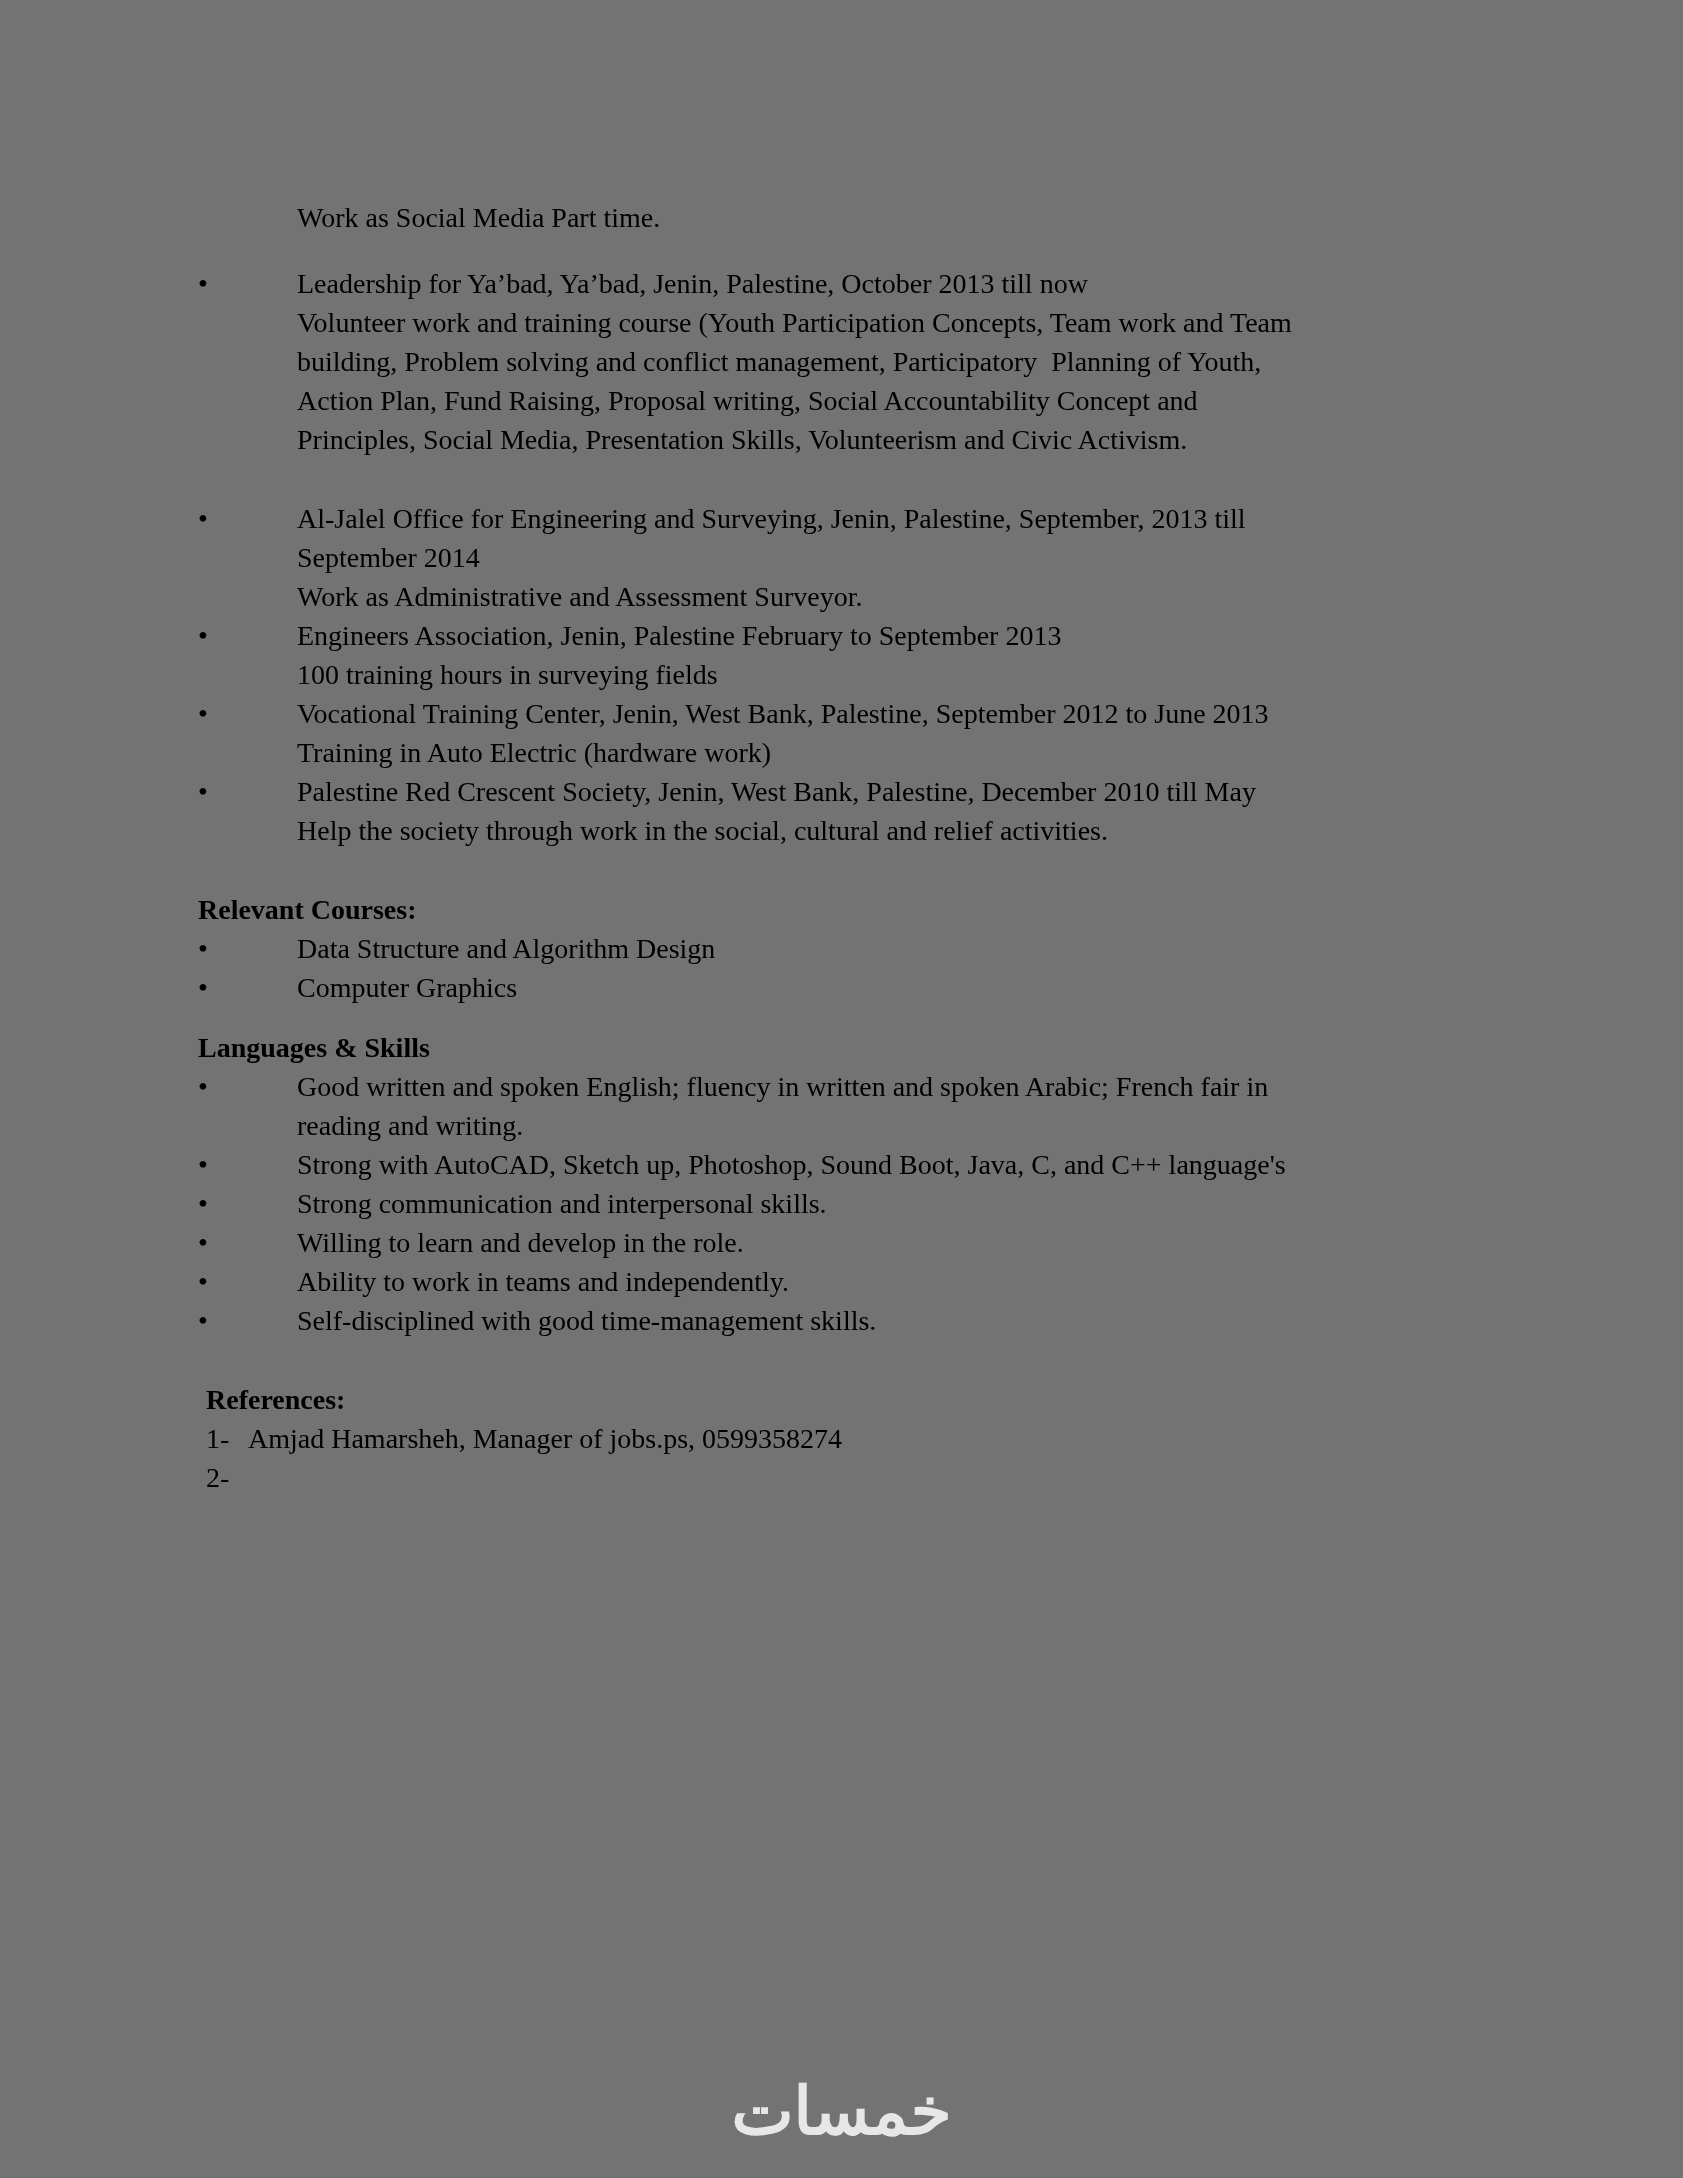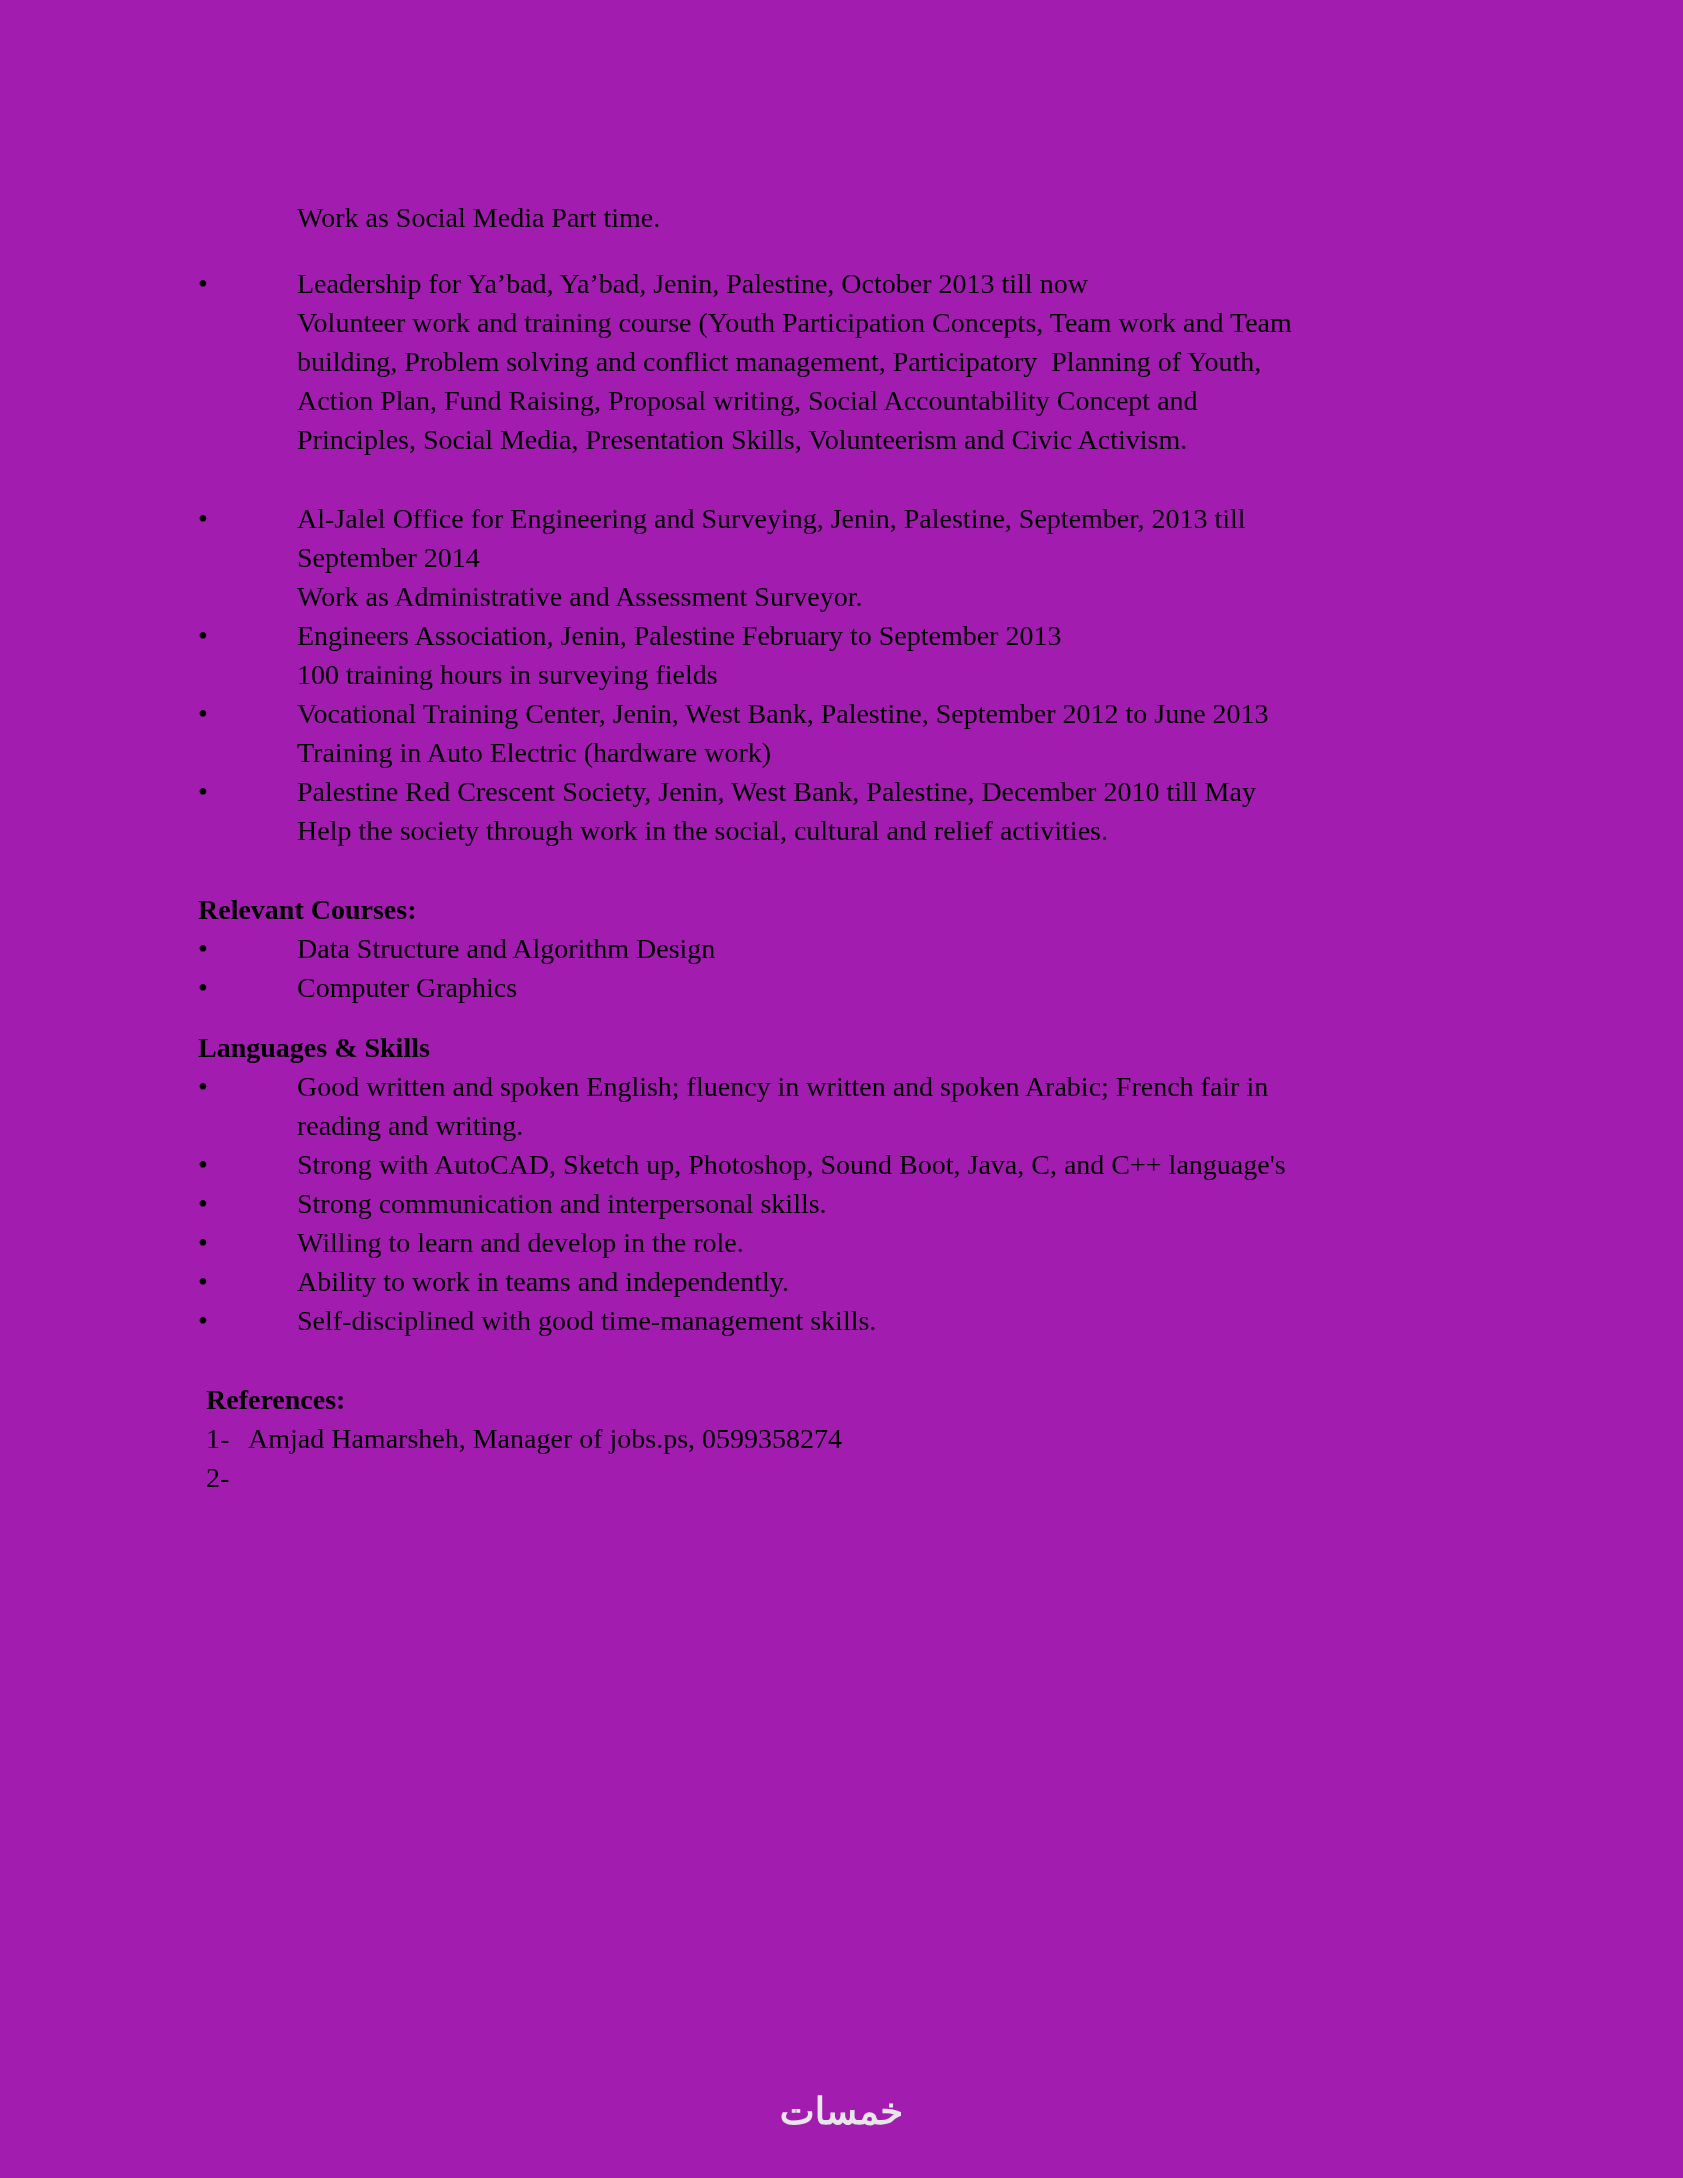--- a/index.html
+++ b/index.html
@@ -4,21 +4,21 @@
 <style>
   html, body {
     margin: 0;
     padding: 0;
     background: #ffffff;
   }
   .page {
     position: relative;
     width: 1683px;
     height: 2178px;
-    background: #a21caf;
+    background: #737373;
     color: #000000;
     font-family: "Liberation Serif", "DejaVu Serif", serif;
     font-size: 28px;
     line-height: 39px;
     overflow: hidden;
   }
   .content {
     position: absolute;
     left: 198px;
     top: 198px;
@@ -69,21 +69,21 @@
   .ref-text {
     white-space: pre;
   }
   .watermark {
     position: absolute;
     top: 2083px;
     left: 50%;
     transform: translateX(-50%);
     font-family: Liberation Serif, serif;
     font-weight: bold;
-    font-size: 37px;
+    font-size: 66px;
     line-height: 57px;
     color: #e7e7e7;
     direction: rtl;
     user-select: none;
   }
 </style>
 </head>
 <body>
 
 <div class="page">

